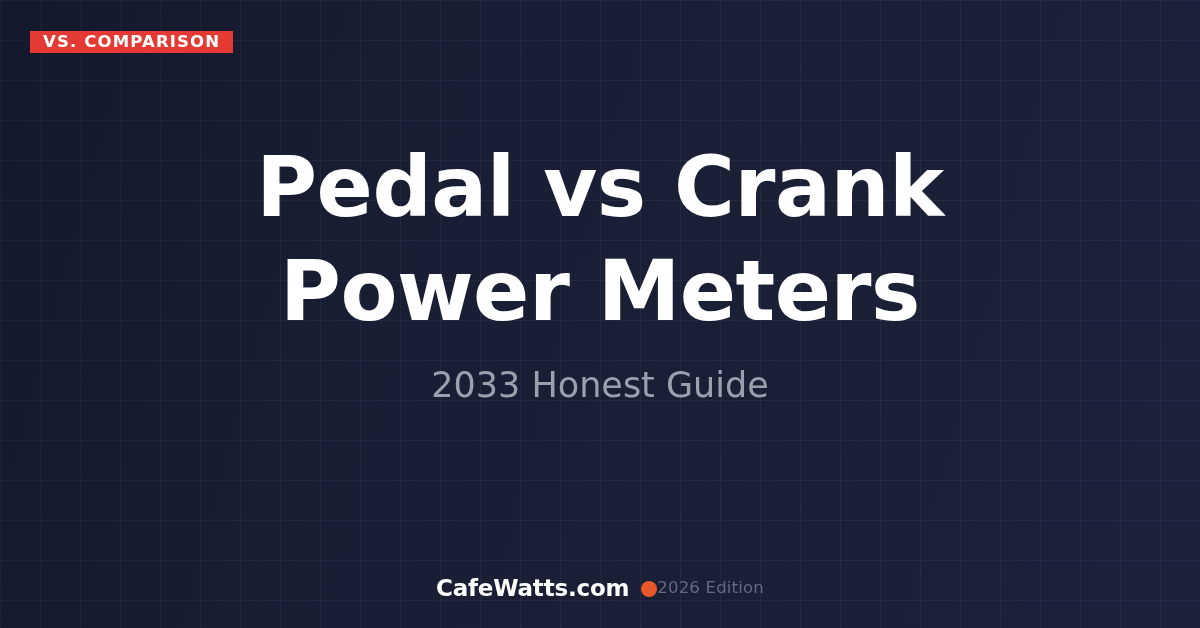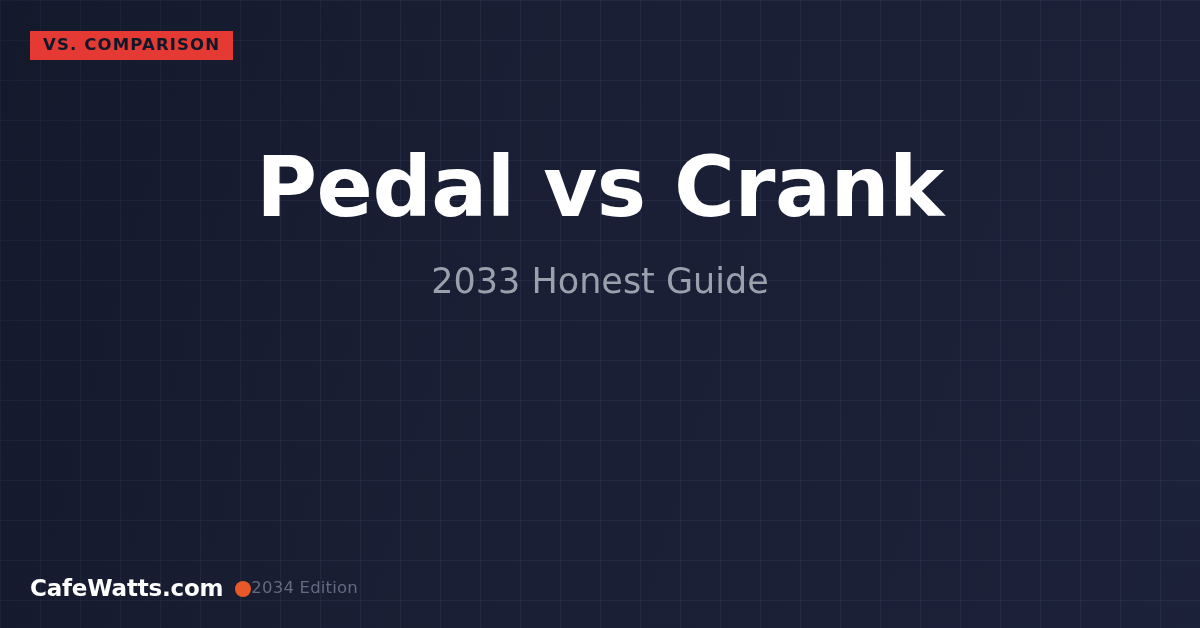--- a/index.html
+++ b/index.html
@@ -46,26 +46,26 @@
       rgba(30,38,66,0.10) 72%,
       rgba(36,45,78,0.20) 100%);
     pointer-events: none;
   }
 
   
   .badge {
     position: absolute;
     left: 30px;
     top: 31px;
-    height: 29px;
+    height: 22px;
     padding: 0 13px;
     display: flex;
     align-items: center;
     background: #e43a33;
-    color: #0f172a;
+    color: #ffffff;
     font-size: 16.5px;
     font-weight: bold;
     letter-spacing: 1.15px;
     line-height: 1;
     white-space: nowrap;
   }
 
   
   .center-block {
     position: absolute;
@@ -95,21 +95,21 @@
   }
 
   
   .footer {
     position: absolute;
     left: 30px;
     right: 30px;
     bottom: 28px;
     display: flex;
     align-items: center;
-    justify-content: flex-start;
+    justify-content: center;
   }
 
   .brand-wrap {
     display: flex;
     align-items: center;
     gap: 12px;
   }
 
   .brand {
     color: #ffffff;
@@ -142,24 +142,25 @@
 
   <div class="grid-layer"></div>
   <div class="glow-layer"></div>
 
   <div class="badge">
     <span>VS. COMPARISON</span>
   </div>
 
   <div class="center-block">
     <div class="title">Pedal vs Crank</div>
+    <div class="title">Power Meters</div>
     <div class="subtitle">2033 Honest Guide</div>
   </div>
 
   <div class="footer">
     <div class="brand-wrap">
       <span class="brand">CafeWatts.com</span>
       <span class="brand-dot"></span>
     </div>
-    <span class="edition">2034 Edition</span>
+    <span class="edition">2026 Edition</span>
   </div>
 
 </div>
 
 </body></html>

